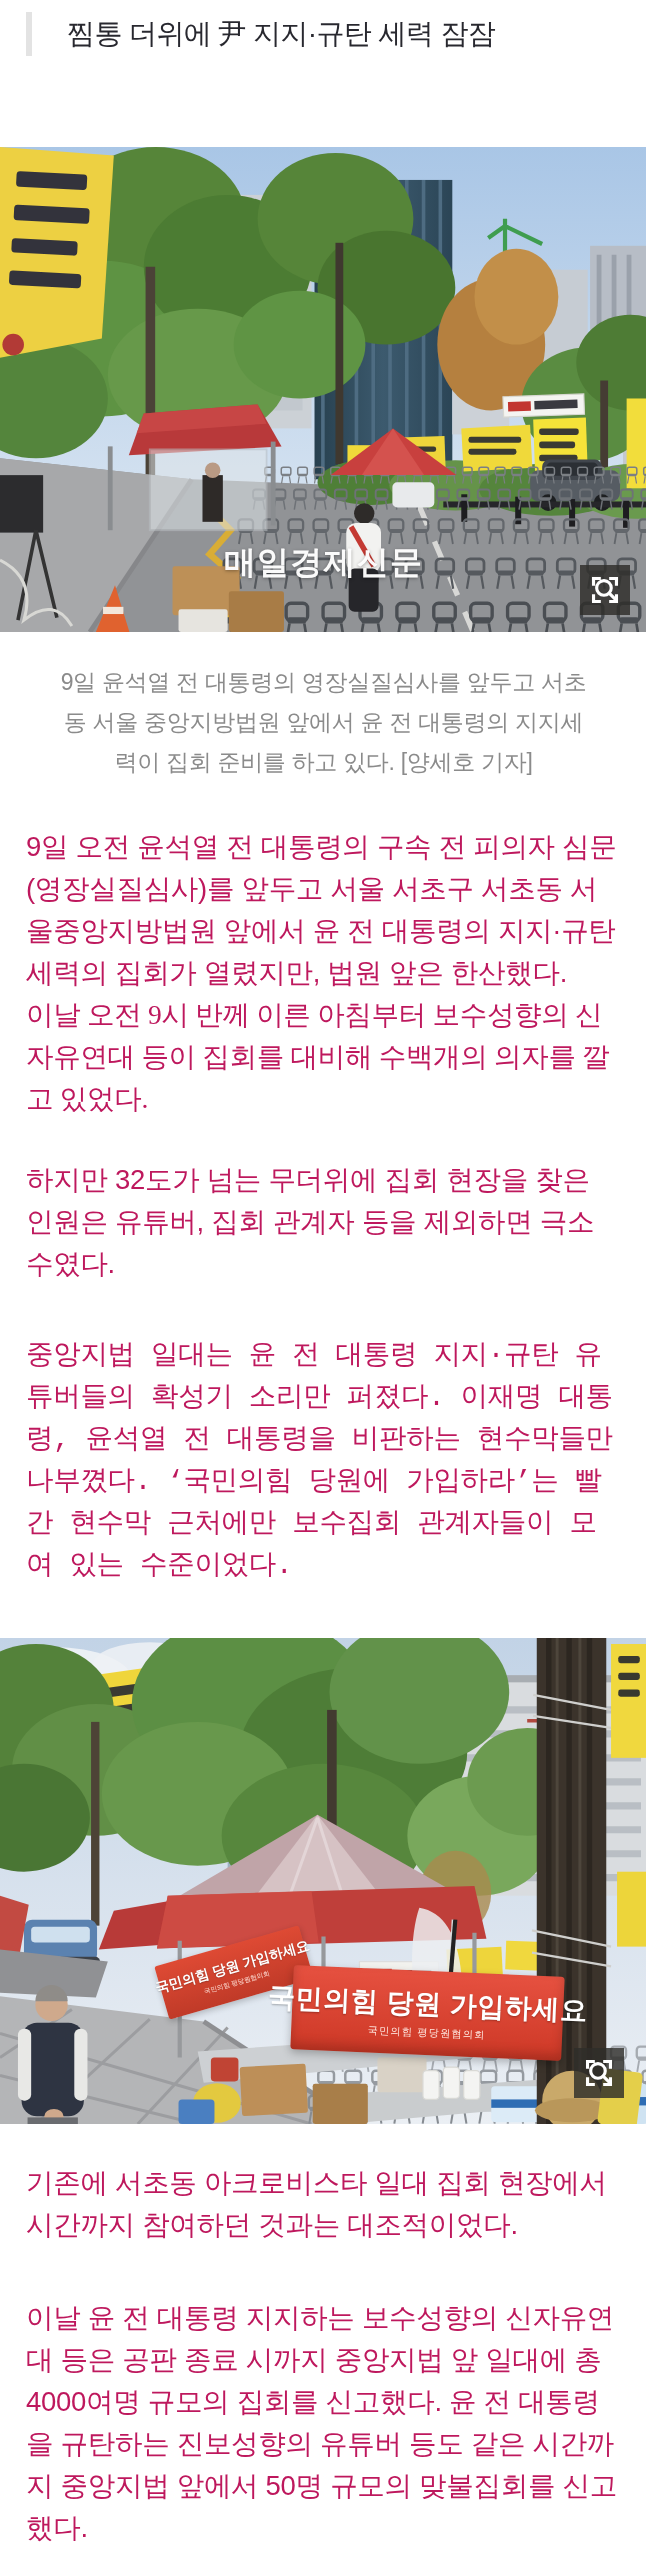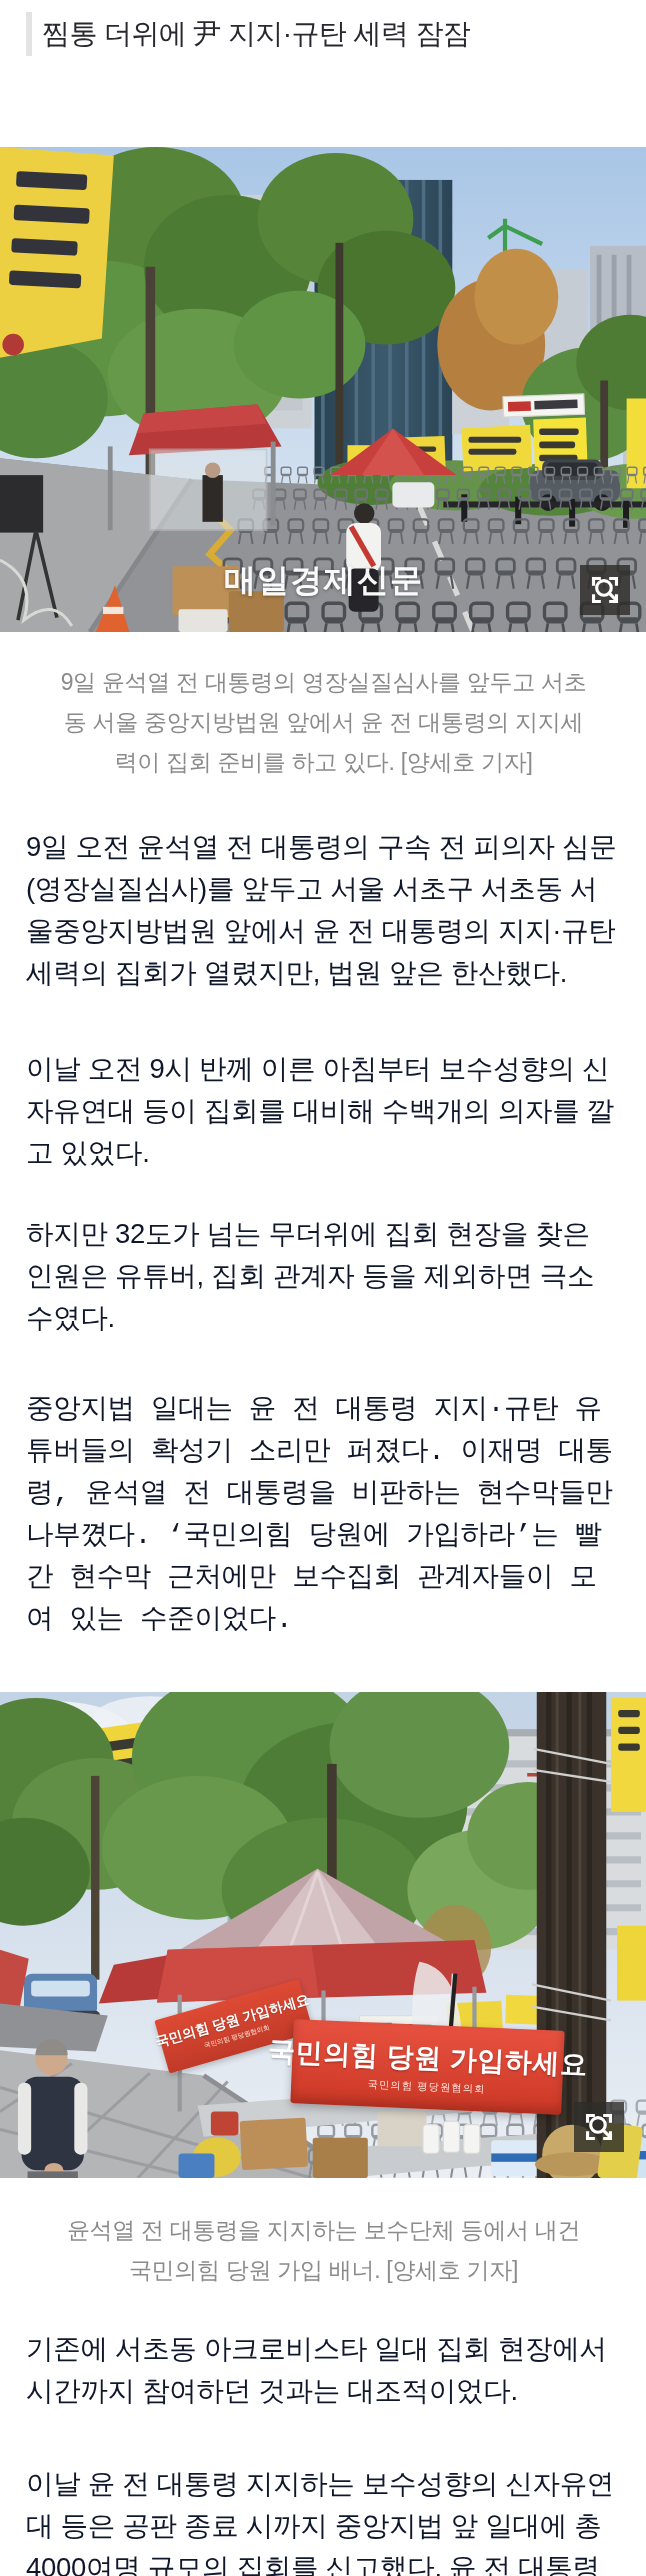--- a/index.html
+++ b/index.html
@@ -1,26 +1,26 @@
 <!DOCTYPE html>
 <html style="font-size:9.6px"><head>
 <meta charset="utf-8">
 <style>
   html,body{margin:0;padding:0;background:#ffffff;width:647px;font-family:"Liberation Sans","DejaVu Sans",sans-serif;}
   .article{width:647px;overflow:hidden;background:#fff;}
   
-  .headline{margin:12px 24px 0 26px;border-left:6px solid #e3e3e3;padding-left:10px;
+  .headline{margin:12px 24px 0 26px;border-left:6px solid #e3e3e3;padding-left:35px;
     font-size:28px;line-height:44px;font-weight:500;color:#28282f;letter-spacing:-0.6px;}
   .headline span{display:block;}
   
   .photo{position:relative;width:647px;overflow:hidden;background:#cfdae6;}
   .photo1{height:485px;margin-top:91px;}
   .photo2{height:486px;margin-top:51px;}
   .photo svg.scene{position:absolute;left:0;top:0;width:100%;height:100%;display:block;}
-  .watermark{position:absolute;left:0;top:412px;width:100%;text-align:center;
+  .watermark{position:absolute;left:0;top:394px;width:100%;text-align:center;
     font-size:32px;font-weight:600;color:rgba(255,255,255,.97);letter-spacing:1.2px;
     text-shadow:0 1.2px 3.6px rgba(0,0,0,.35);}
   .zoom-btn{position:absolute;width:50px;height:50px;background:rgba(46,45,41,.82);}
   .photo1 .zoom-btn{right:17px;bottom:17px;}
   .photo2 .zoom-btn{right:23px;bottom:26px;}
   .zoom-btn svg{display:block;margin:0 auto;}
   
   .banner-main{position:absolute;left:292px;top:333px;width:271px;height:84px;
     transform:rotate(2.5deg);background:linear-gradient(180deg,#e65140,#cd3826);
     border-radius:3.6px;box-shadow:0 3.6px 8.4px rgba(0,0,0,.25), inset 0 -6px 10.8px rgba(0,0,0,.18);
@@ -31,22 +31,22 @@
     transform:rotate(-16deg);background:linear-gradient(180deg,#de4a34,#c03категория); background:linear-gradient(180deg,#de4a34,#c03a28);
     border-radius:2.4px;display:flex;flex-direction:column;align-items:center;justify-content:center;color:#fff;
     box-shadow:0 2.4px 6px rgba(0,0,0,.22);}
   .banner-left .big{font-size:13.8px;font-weight:700;white-space:nowrap;text-shadow:0 0.6px 1.2px rgba(0,0,0,.3);}
   .banner-left .small{font-size:6.6px;margin-top:3px;color:#ffe3da;}
   
   .caption{margin:30px auto 0;width:539px;text-align:center;font-size:23px;line-height:40px;
     color:#8b8b8b;letter-spacing:-0.3px;}
   .cap2{margin-top:32px;}
   
-  .para{margin:0 26px;font-size:27.5px;line-height:42px;color:#0f172a;letter-spacing:-0.3px;word-break:break-all;}
-  .p1{margin-top:44px;} .p2{margin-top:54px;} .p3{margin-top:39px;} .p4{margin-top:50px;font-family:Liberation Mono, monospace;}
+  .para{margin:0 26px;font-size:27.5px;line-height:42px;color:#be185d;letter-spacing:-0.3px;word-break:break-all;}
+  .p1{margin-top:44px;} .p2{font-family:Liberation Serif, serif;} .p3{margin-top:39px;} .p4{margin-top:50px;font-family:Liberation Mono, monospace;}
   .p5{margin-top:38px;} .p6{margin-top:51px;margin-bottom:6px;}
 </style>
 </head>
 <body>
 
 <div class="article">
 
   <h1 class="headline">
     <span>찜통 더위에 尹 지지·규탄 세력 잠잠</span>
   </h1>
@@ -371,19 +371,18 @@
 
     <div class="zoom-btn">
       <svg width="50" height="50" viewBox="0 0 96 96">
         <path d="M26 40 V26 H40 M56 26 H70 V40 M70 56 V70 H56 M40 70 H26 V56" stroke="#ffffff" stroke-width="6" fill="none"></path>
         <circle cx="46" cy="44" r="14" stroke="#ffffff" stroke-width="6" fill="none"></circle>
         <path d="M56 54 L68 66" stroke="#ffffff" stroke-width="6" stroke-linecap="round"></path>
       </svg>
     </div>
   </figure>
 
-  <figcaption class="caption cap2">윤석열 전 대통령을 지지하는 보수단체 등에서 내건 국민의힘 당원 가입 배너. [양세호 기자]</figcaption>
 
   <p class="para p5">기존에 서초동 아크로비스타 일대 집회 현장에서 시간까지 참여하던 것과는 대조적이었다.</p>
   <p class="para p6">이날 윤 전 대통령 지지하는 보수성향의 신자유연대 등은 공판 종료 시까지 중앙지법 앞 일대에 총 4000여명 규모의 집회를 신고했다. 윤 전 대통령을 규탄하는 진보성향의 유튜버 등도 같은 시간까지 중앙지법 앞에서 50명 규모의 맞불집회를 신고했다.</p>
 
 </div>
 
 
 </body></html>

